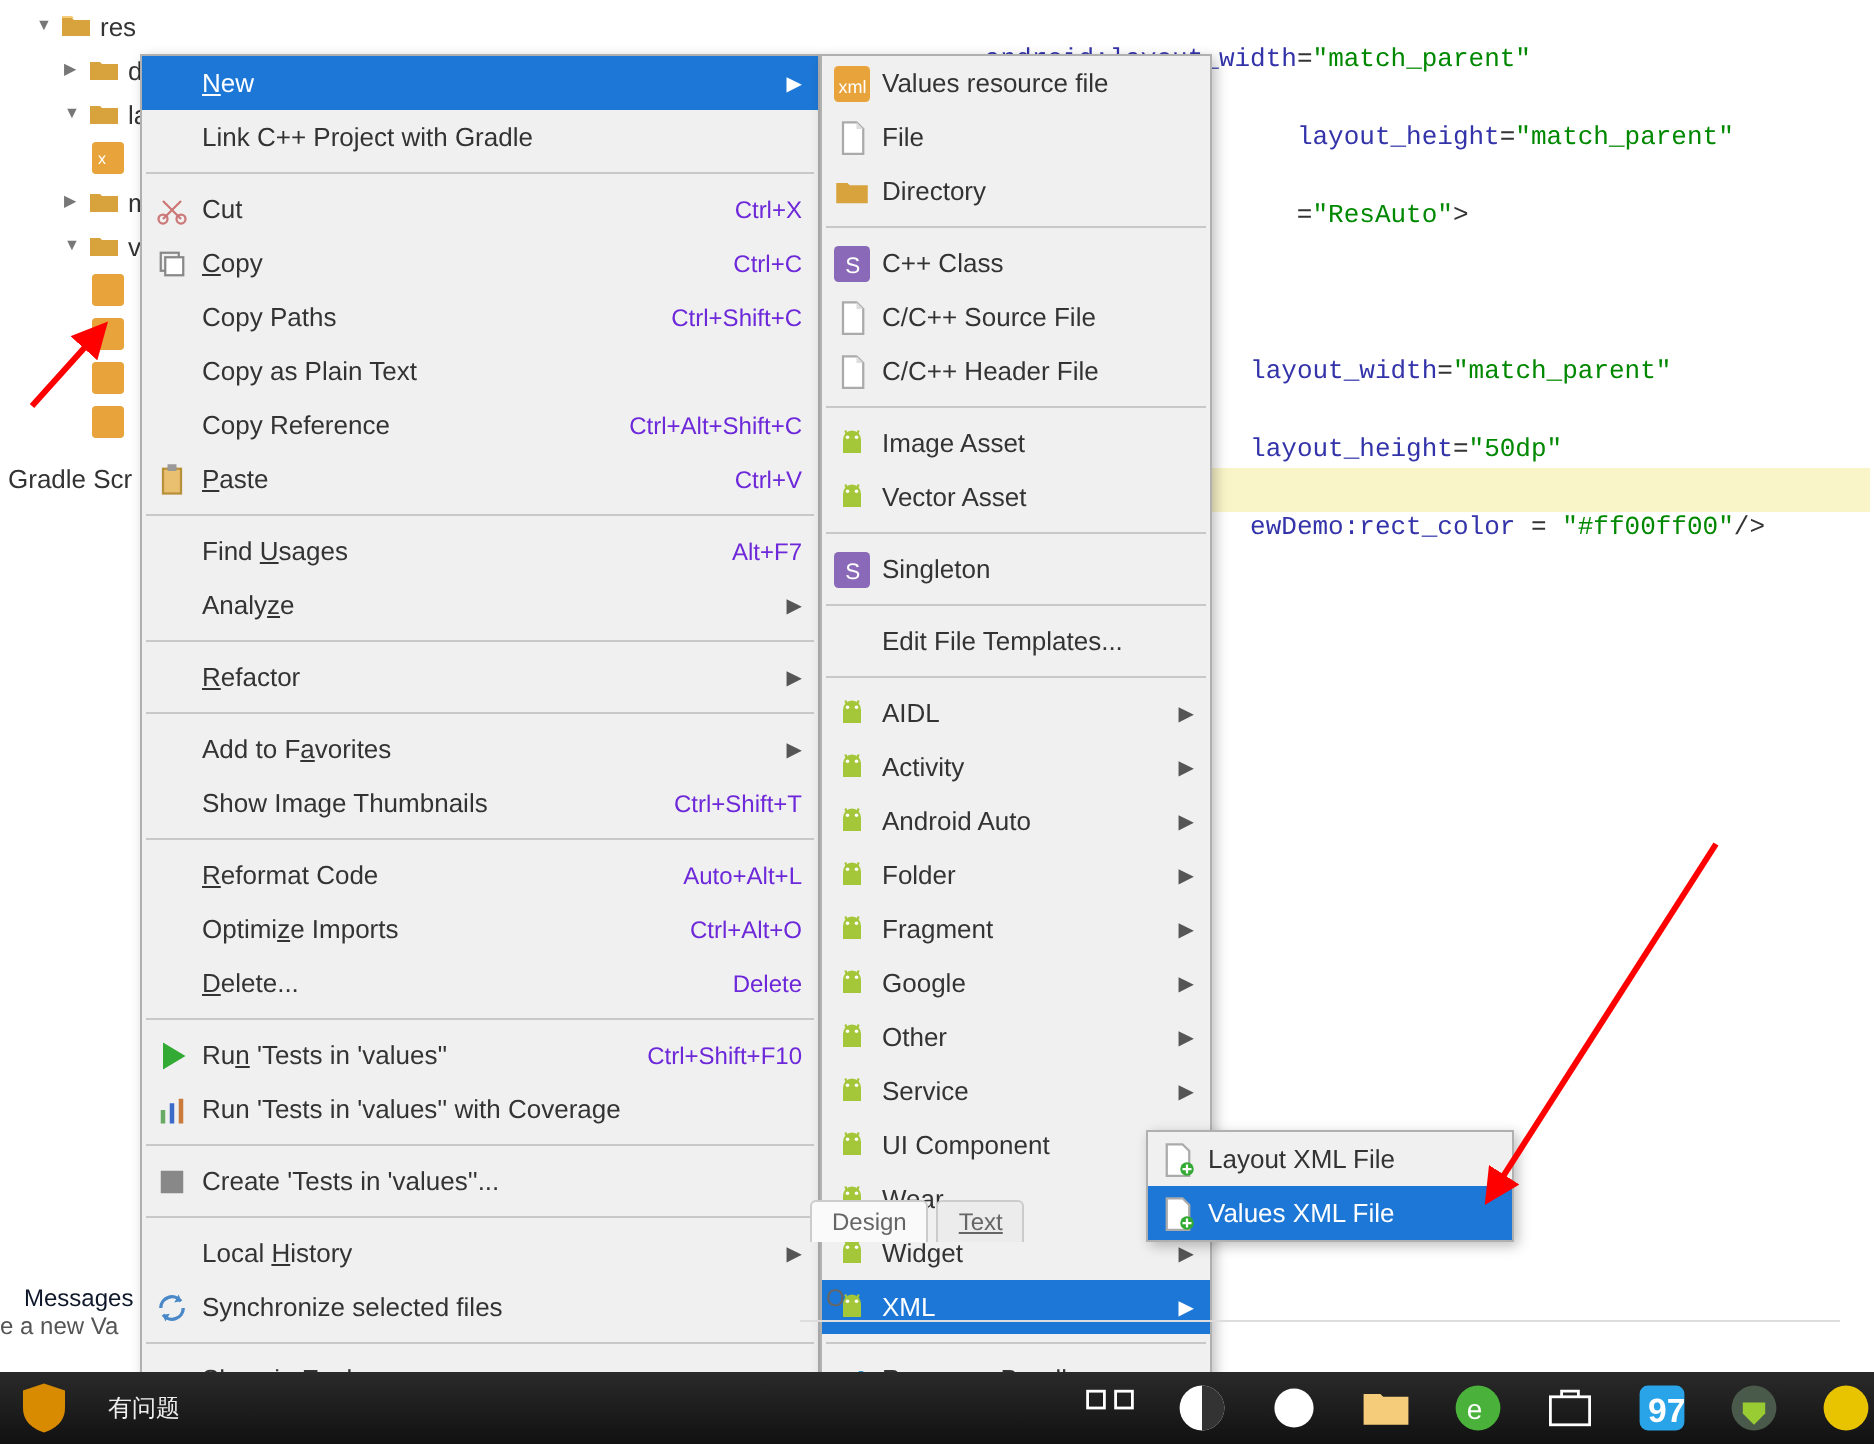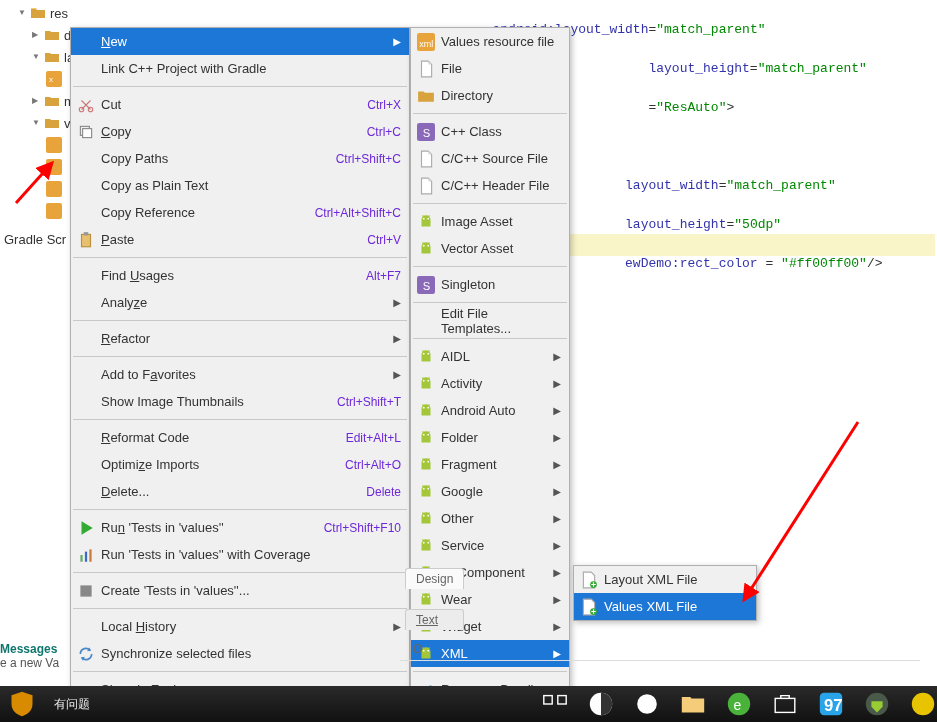--- a/index.html
+++ b/index.html
@@ -47,42 +47,42 @@
 .code .val  { color: #008800; }
 .code .cls  { color: #1a1a6a; }
 .code-high { position:absolute; left:415px; top:234px; width:520px; height:22px; background:#faf5c8; z-index:-1; }
 .menu {
   position: absolute;
   background: #f0f0f0;
   border: 1px solid #b0b0b0;
   box-shadow: 2px 2px 6px rgba(0,0,0,0.25);
 }
 .menu-1 { left: 70px; top: 27px; width: 340px; }
-.menu-2 { left: 410px; top: 27px; width: 160px; }
+.menu-2 { left: 410px; top: 27px; width: 196px; }
 .menu-3 { left: 573px; top: 565px; width: 184px; }
 .mi {
   display:flex; align-items:center;
   height: 27px;
   padding: 0 8px 0 6px;
   gap: 6px;
 }
 .mi.sel { background: #1d77d6; color:#fff; }
 .mi.sel .kbd, .mi.sel .arrow { color:#fff; }
 .mi-ico { width:18px; height:18px; display:inline-flex; align-items:center; justify-content:center; }
 .mi-label { flex:1; }
 .mi-label .under { text-decoration: underline; }
 .kbd { color:#6d28d9; font-size:12px; }
 .arrow { color:#555; font-size:10px; }
 .sep { height:1px; background:#c8c8c8; margin:4px 2px; }
 .messages {
   position:absolute; left:0; top:642px; font-size:12px; color:#555;
 }
-.messages div:first-child { font-weight:bold; color:#0f766e; }
+.messages div:first-child { font-weight:normal; color:#0f172a;padding-left:12px; }
 .tabs {
-  position:absolute; left:405px; top:568px; display:flex; gap:20px;flex-direction:column;
+  position:absolute; left:405px; top:600px; display:flex; gap:4px;
 }
 .tab {
   border:1px solid #ccc; border-bottom:none; background:#fafafa;
   padding:3px 10px; font-size:12px; color:#666; border-radius:3px 3px 0 0;
 }
 .tab.active { background:#ececec;text-decoration:underline; }
 .hr { position:absolute; left:400px; top:660px; width:520px; height:1px; background:#ddd; }
 .taskbar {
   position:absolute; left:0; bottom:0; width:937px; height:36px;
   background: linear-gradient(#2a2a2a,#111);
@@ -317,21 +317,21 @@
     </div>
     <div class="mi">
       <span class="mi-ico"></span>
       <span class="mi-label">Show Image Thumbnails</span>
       <span class="kbd">Ctrl+Shift+T</span>
     </div>
     <div class="sep"></div>
     <div class="mi">
       <span class="mi-ico"></span>
       <span class="mi-label"><span class="under">R</span>eformat Code</span>
-      <span class="kbd">Edit+Alt+L</span>
+      <span class="kbd">Auto+Alt+L</span>
     </div>
     <div class="mi">
       <span class="mi-ico"></span>
       <span class="mi-label">Optimi<span class="under">z</span>e Imports</span>
       <span class="kbd">Ctrl+Alt+O</span>
     </div>
     <div class="mi">
       <span class="mi-ico"></span>
       <span class="mi-label"><span class="under">D</span>elete...</span>
       <span class="kbd">Delete</span>

